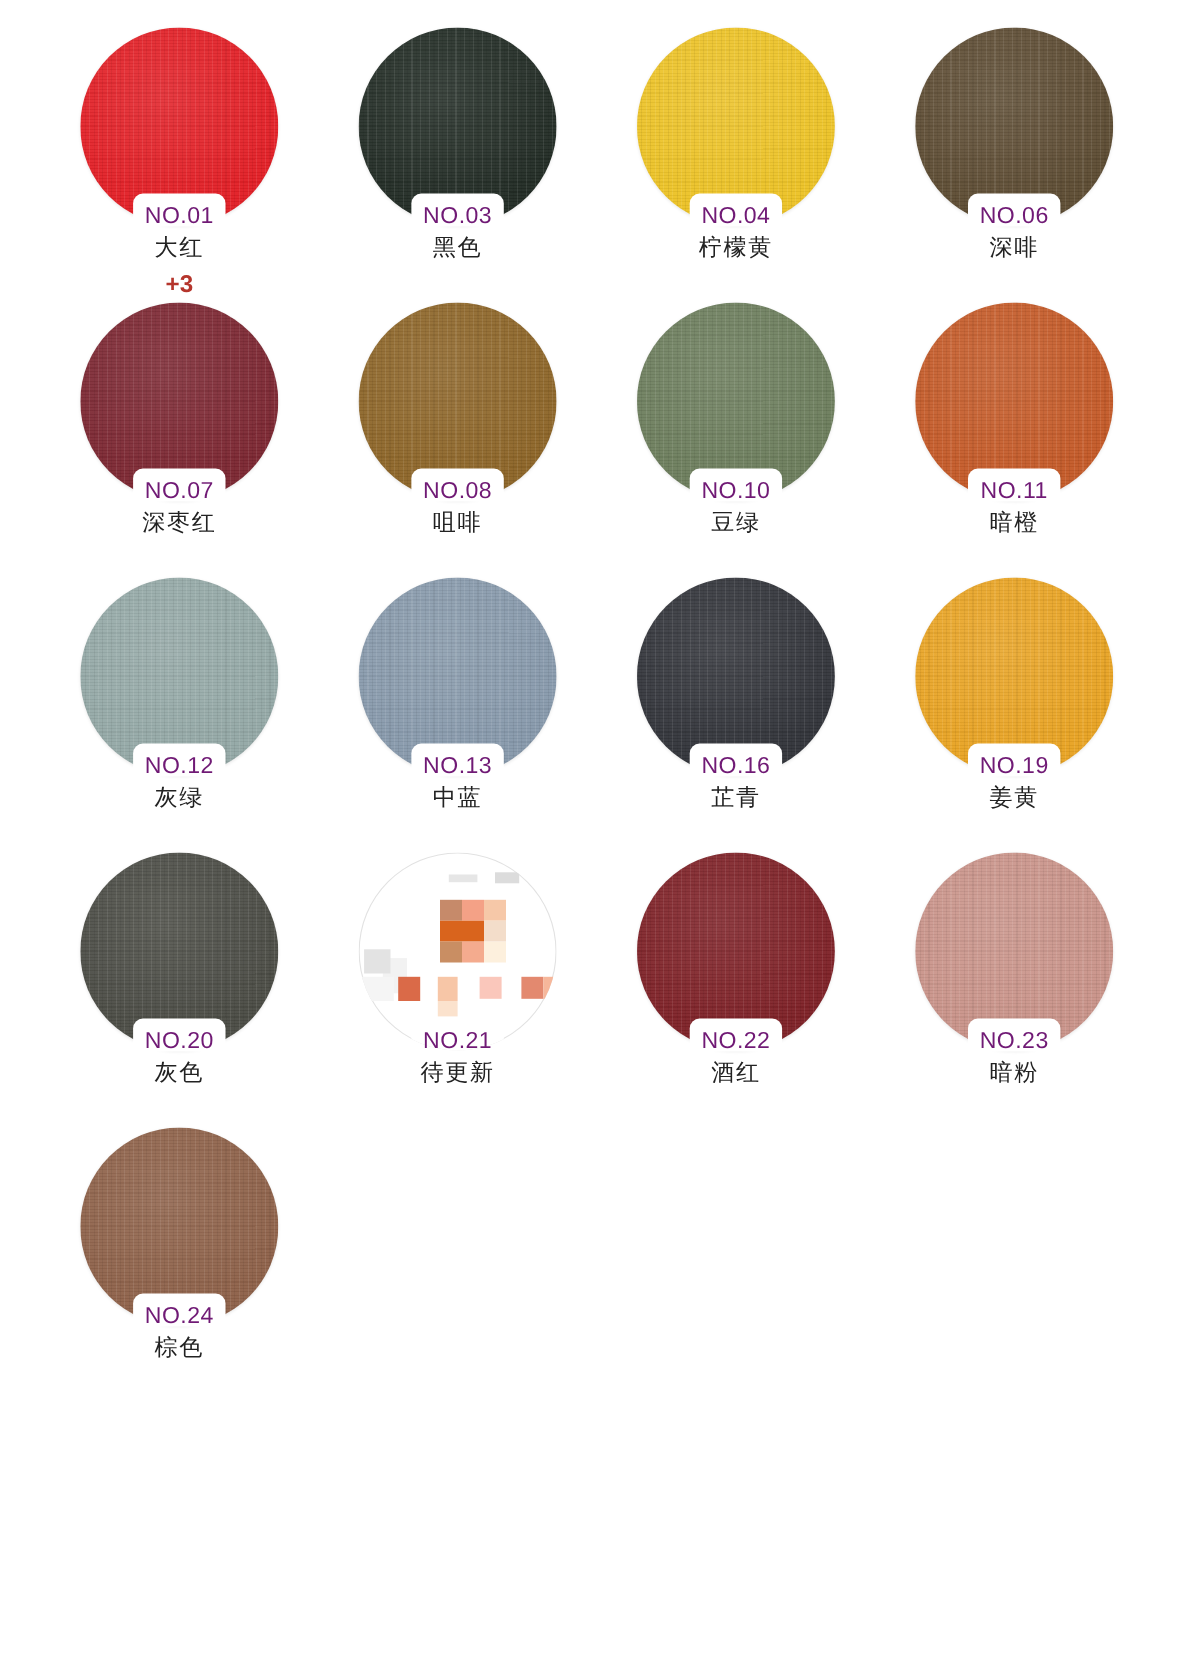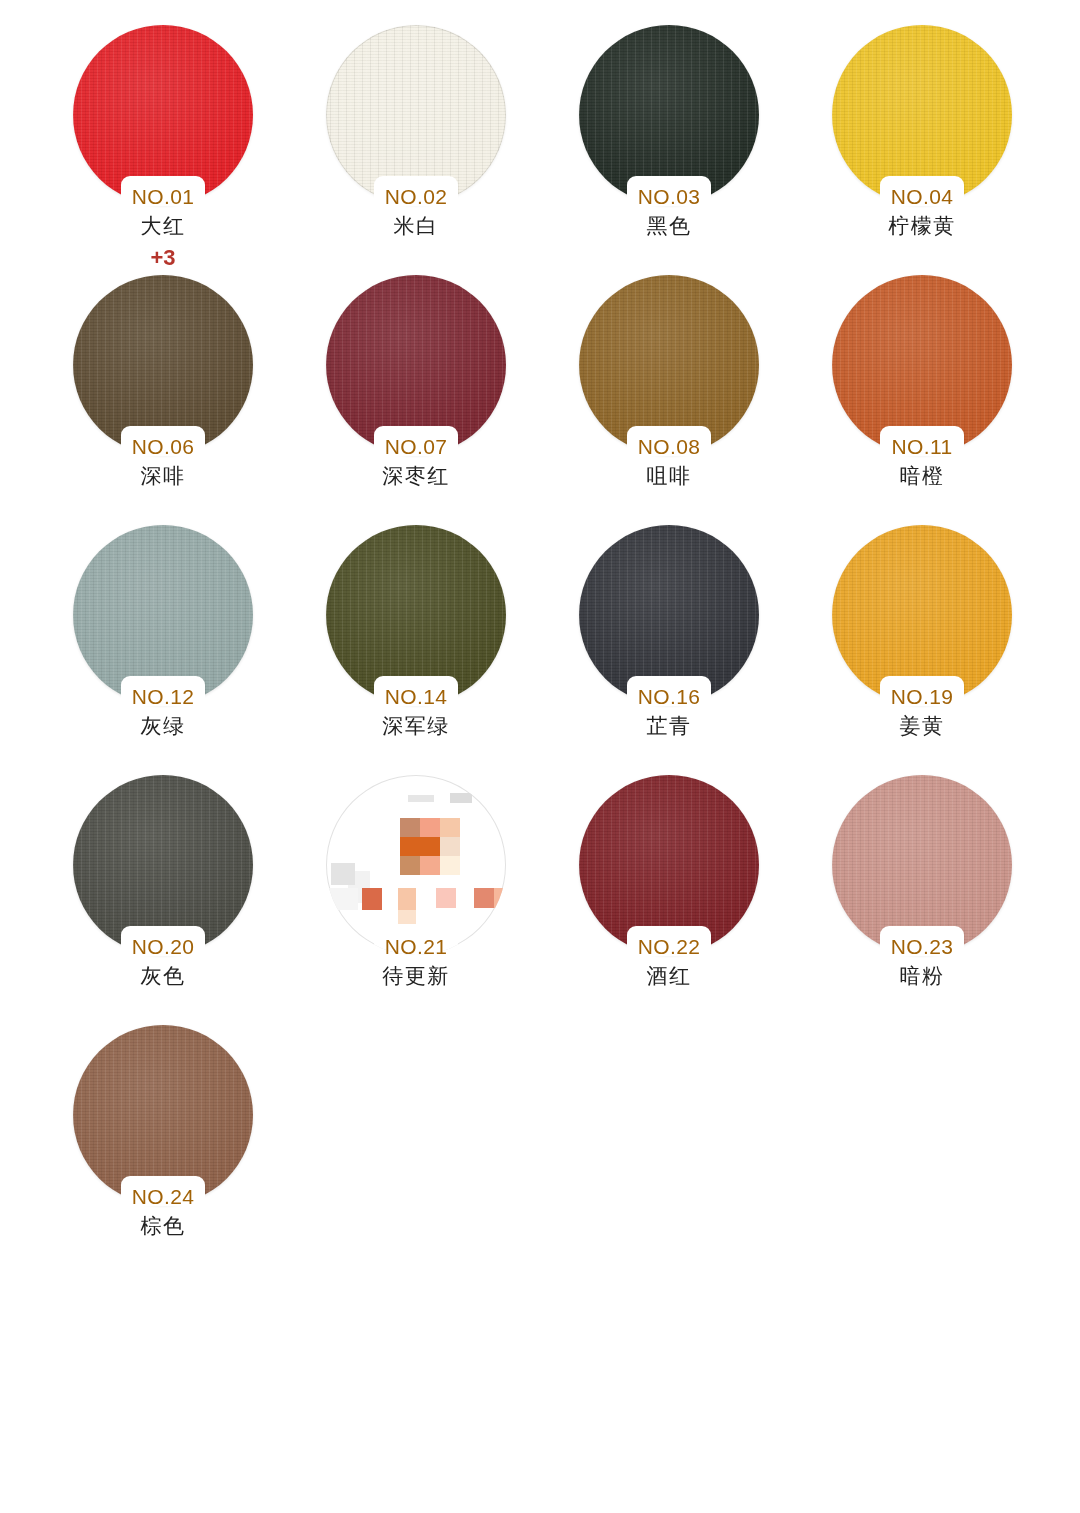--- a/index.html
+++ b/index.html
@@ -107,21 +107,21 @@
 
   
   .chip-code {
     position: absolute;
     left: 0;
     top: 159px;
     width: 180px;
     text-align: center;
     font-size: 21px;
     letter-spacing: 0.4px;
-    color: #a16207;
+    color: #701a75;
     line-height: 26px;
     z-index: 3;
     white-space: nowrap;
   }
   .chip-name {
     position: absolute;
     left: 0;
     top: 188px;
     width: 180px;
     text-align: center;
@@ -153,29 +153,20 @@
         <div class="chip" style="background-color: rgb(226, 31, 38);">
           <div class="chip-notch"></div>
         </div>
         <div class="chip-code">NO.01</div>
         <div class="chip-name">大红</div>
         <div class="chip-badge">+3</div>
       </div>
     </div>
     <div class="swatch-cell">
       <div class="chip-wrap">
-        <div class="chip outlined" style="background-color: rgb(244, 241, 230);">
-          <div class="chip-notch"></div>
-        </div>
-        <div class="chip-code">NO.02</div>
-        <div class="chip-name">米白</div>
-      </div>
-    </div>
-    <div class="swatch-cell">
-      <div class="chip-wrap">
         <div class="chip" style="background-color: rgb(34, 44, 37);">
           <div class="chip-notch"></div>
         </div>
         <div class="chip-code">NO.03</div>
         <div class="chip-name">黑色</div>
       </div>
     </div>
     <div class="swatch-cell">
       <div class="chip-wrap">
         <div class="chip" style="background-color: rgb(236, 194, 38);">
@@ -207,43 +198,52 @@
       <div class="chip-wrap">
         <div class="chip" style="background-color: rgb(141, 101, 40);">
           <div class="chip-notch"></div>
         </div>
         <div class="chip-code">NO.08</div>
         <div class="chip-name">咀啡</div>
       </div>
     </div>
     <div class="swatch-cell">
       <div class="chip-wrap">
+        <div class="chip" style="background-color: rgb(108, 125, 92);">
+          <div class="chip-notch"></div>
+        </div>
+        <div class="chip-code">NO.10</div>
+        <div class="chip-name">豆绿</div>
+      </div>
+    </div>
+    <div class="swatch-cell">
+      <div class="chip-wrap">
         <div class="chip" style="background-color: rgb(196, 90, 40);">
           <div class="chip-notch"></div>
         </div>
         <div class="chip-code">NO.11</div>
         <div class="chip-name">暗橙</div>
       </div>
     </div>
     <div class="swatch-cell">
       <div class="chip-wrap">
         <div class="chip" style="background-color: rgb(148, 168, 166);">
           <div class="chip-notch"></div>
         </div>
         <div class="chip-code">NO.12</div>
         <div class="chip-name">灰绿</div>
       </div>
     </div>
     <div class="swatch-cell">
       <div class="chip-wrap">
-        <div class="chip" style="background-color: rgb(75, 77, 36);">
-          <div class="chip-notch"></div>
-        </div>
-        <div class="chip-code">NO.14</div>
-        <div class="chip-name">深军绿</div>
+        <div class="chip" style="background-color: rgb(135, 153, 171);">
+          <div class="chip-notch"></div>
+        </div>
+        <div class="chip-code">NO.13</div>
+        <div class="chip-name">中蓝</div>
       </div>
     </div>
     <div class="swatch-cell">
       <div class="chip-wrap">
         <div class="chip" style="background-color: rgb(50, 52, 58);">
           <div class="chip-notch"></div>
         </div>
         <div class="chip-code">NO.16</div>
         <div class="chip-name">芷青</div>
       </div>

